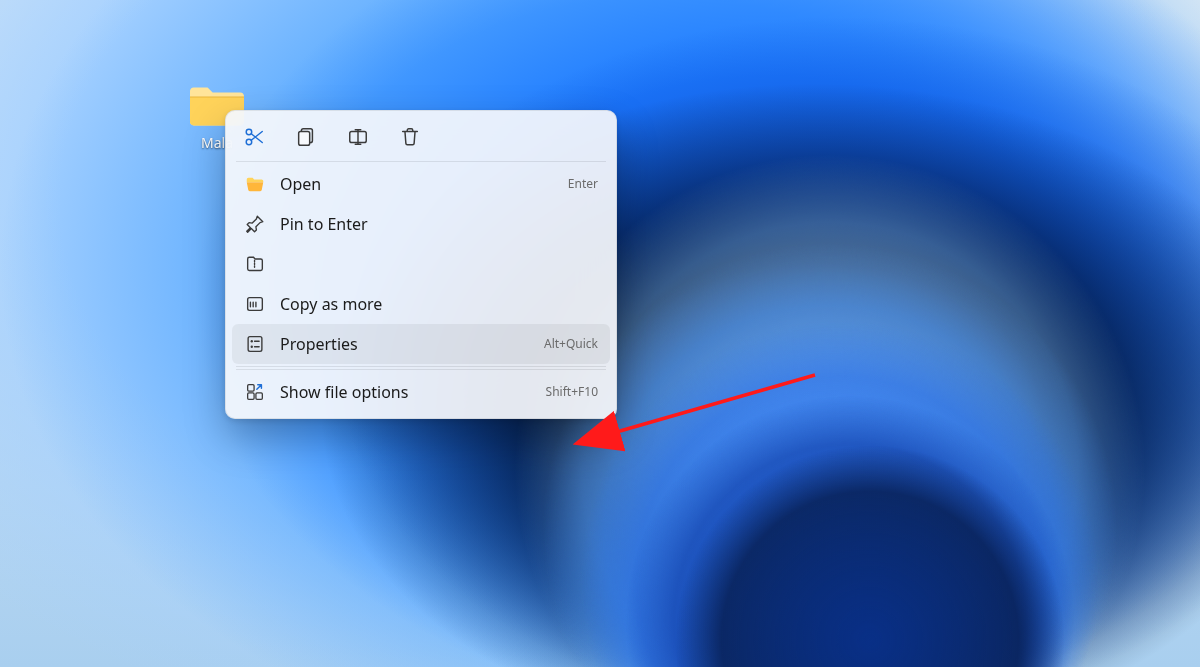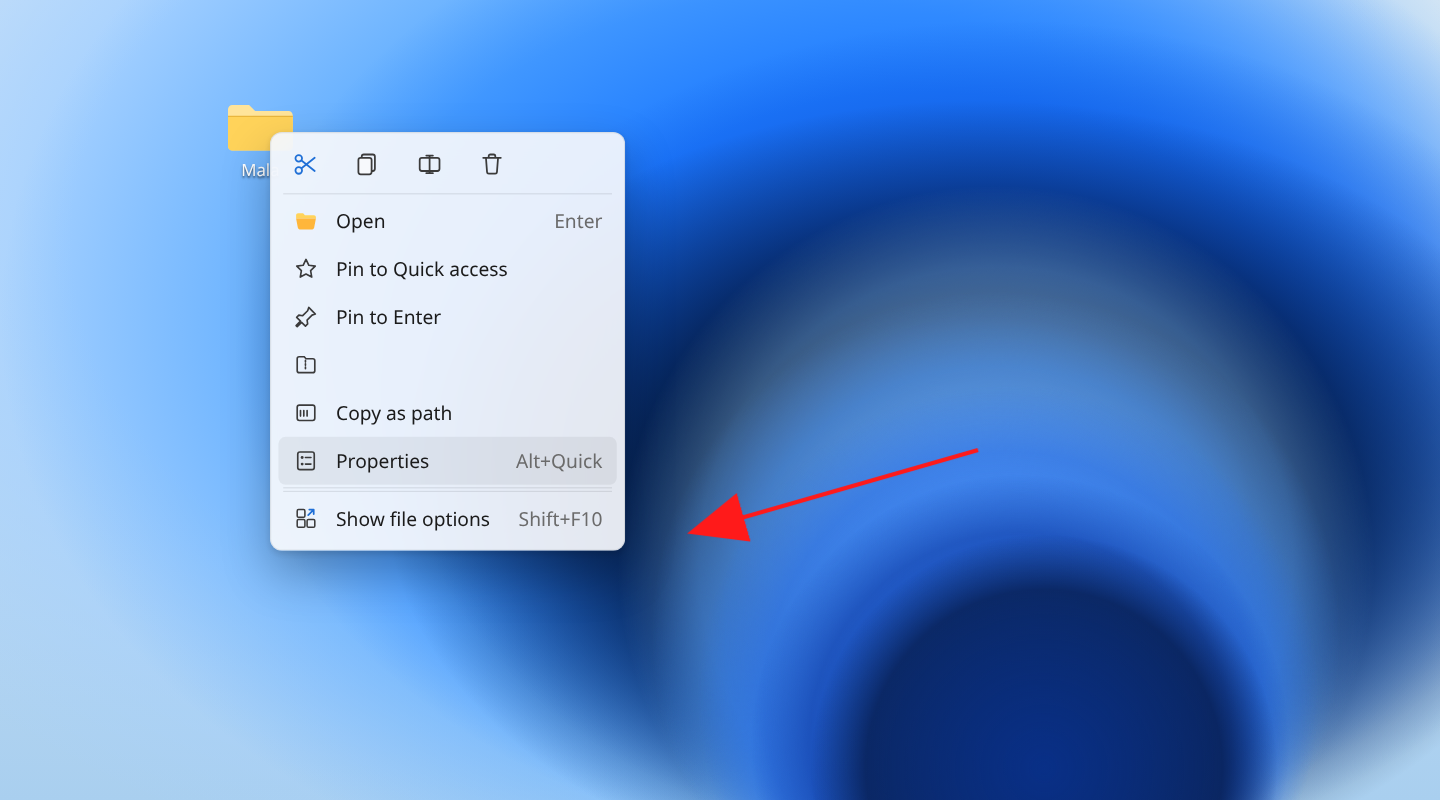--- a/index.html
+++ b/index.html
@@ -44,21 +44,21 @@
   }
   .desktop-icon .glyph svg { display: block; }
   .desktop-icon .label {
     margin-top: 4px; color: #fff; font-size: 14px;
     text-shadow: 0 1px 2px rgba(0,0,0,.6);
     white-space: nowrap;
   }
 
   
   .context-menu {
-    position: absolute; left: 225px; top: 110px; width: 296px;
+    position: absolute; left: 225px; top: 110px; width: 392px;
     background: rgba(247,249,252,0.92);
     -webkit-backdrop-filter: blur(22px);
     backdrop-filter: blur(22px);
     border: 1px solid rgba(0,0,0,0.08);
     border-radius: 10px;
     box-shadow: 0 18px 40px rgba(0,0,0,.28), 0 2px 6px rgba(0,0,0,.12);
     padding: 8px 6px 6px;
     color: #1b1b1b;
   }
   .cm-actions {
@@ -69,21 +69,21 @@
     border-radius: 4px;
   }
   .cm-sep { height: 1px; background: rgba(0,0,0,0.09); margin: 2px 4px; }
   .cm-item {
     display: flex; align-items: center; gap: 14px;
     padding: 9px 12px; border-radius: 6px;
     font-size: 16px; line-height: 20px;
   }
   .cm-item .icon { width: 22px; height: 22px; display: flex; align-items: center; justify-content: center; flex: 0 0 22px; }
   .cm-item .label { flex: 1 1 auto; }
-  .cm-item .shortcut { color: #6b6b6b; font-size: 16px; }
+  .cm-item .shortcut { color: #6b6b6b; font-size: 12px; }
   .cm-item.hover { background: rgba(0,0,0,0.055); }
 
   
   .arrow-annot { position: absolute; left: 595px; top: 365px; }
 
   svg { overflow: visible; }
 </style>
 </head>
 <body>
 
@@ -144,28 +144,20 @@
     <span class="icon">
       <svg width="22" height="22" viewBox="0 0 24 24">
         <path d="M3 7c0-1 .8-1.8 1.8-1.8h4.6l1.6 1.8h8.2c1 0 1.8.8 1.8 1.8v1H3V7z" fill="#ffd35a"></path>
         <path d="M3 10h18l-1.6 8.4c-.15.8-.85 1.4-1.7 1.4H6.3c-.85 0-1.55-.6-1.7-1.4L3 10z" fill="#ffb63a"></path>
       </svg>
     </span>
     <span class="label">Open</span>
     <span class="shortcut">Enter</span>
   </div>
 
-  <div class="cm-item">
-    <span class="icon">
-      <svg width="22" height="22" viewBox="0 0 24 24">
-        <path d="M12 3.5l2.6 5.3 5.8.8-4.2 4.1 1 5.8L12 16.8l-5.2 2.7 1-5.8-4.2-4.1 5.8-.8L12 3.5z" fill="none" stroke="#3b3b3b" stroke-width="1.5" stroke-linejoin="round"></path>
-      </svg>
-    </span>
-    <span class="label">Pin to Quick access</span>
-  </div>
 
   <div class="cm-item">
     <span class="icon">
       <svg width="22" height="22" viewBox="0 0 24 24">
         <path d="M14.5 3.5l6 6-3 1-4.5 4.5.5 3.5-2 2-3.5-3.5L4 21l-1-1 4-4-3.5-3.5 2-2 3.5.5L13.5 6.5l1-3z" fill="none" stroke="#3b3b3b" stroke-width="1.5" stroke-linejoin="round"></path>
       </svg>
     </span>
     <span class="label">Pin to Enter</span>
   </div>
 
@@ -178,21 +170,21 @@
     </span>
   </div>
 
   <div class="cm-item">
     <span class="icon">
       <svg width="22" height="22" viewBox="0 0 24 24">
         <rect x="4" y="5" width="16" height="14" rx="2" fill="none" stroke="#3b3b3b" stroke-width="1.5"></rect>
         <path d="M7 10v5M10 10v5M13 10v5" stroke="#3b3b3b" stroke-width="1.5" stroke-linecap="round"></path>
       </svg>
     </span>
-    <span class="label">Copy as path</span>
+    <span class="label">Copy as more</span>
   </div>
 
   <div class="cm-item hover">
     <span class="icon">
       <svg width="22" height="22" viewBox="0 0 24 24">
         <rect x="4.5" y="4" width="15" height="16" rx="2" fill="none" stroke="#3b3b3b" stroke-width="1.5"></rect>
         <circle cx="8.5" cy="9" r="1.3" fill="#3b3b3b"></circle>
         <circle cx="8.5" cy="15" r="1.3" fill="#3b3b3b"></circle>
         <path d="M11.5 9h5M11.5 15h5" stroke="#3b3b3b" stroke-width="1.5" stroke-linecap="round"></path>
       </svg>

